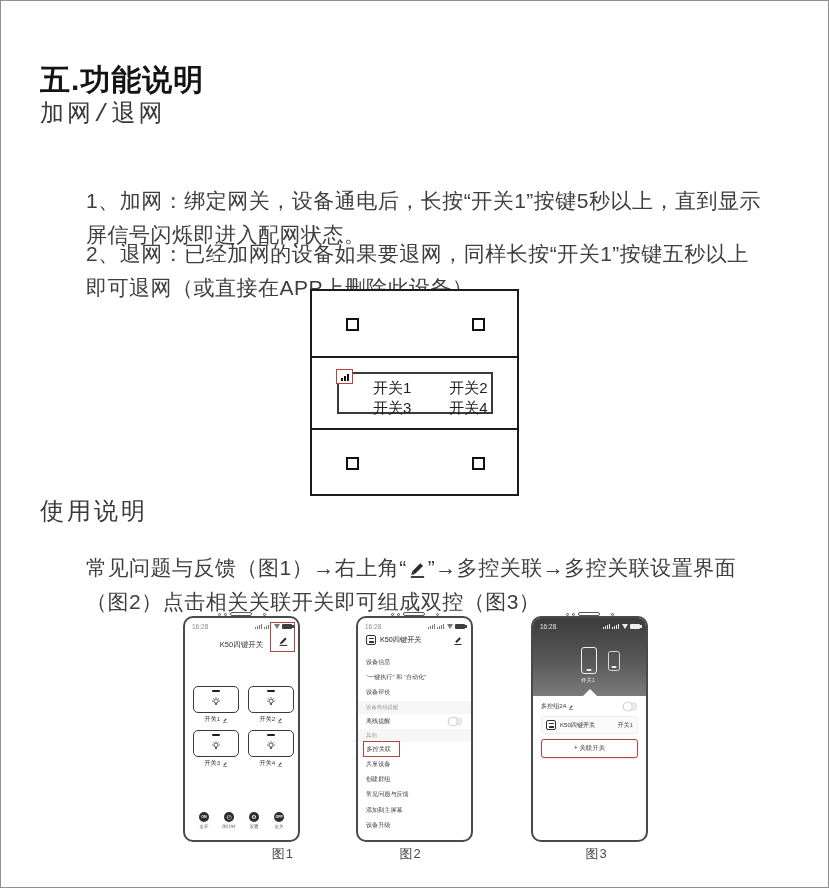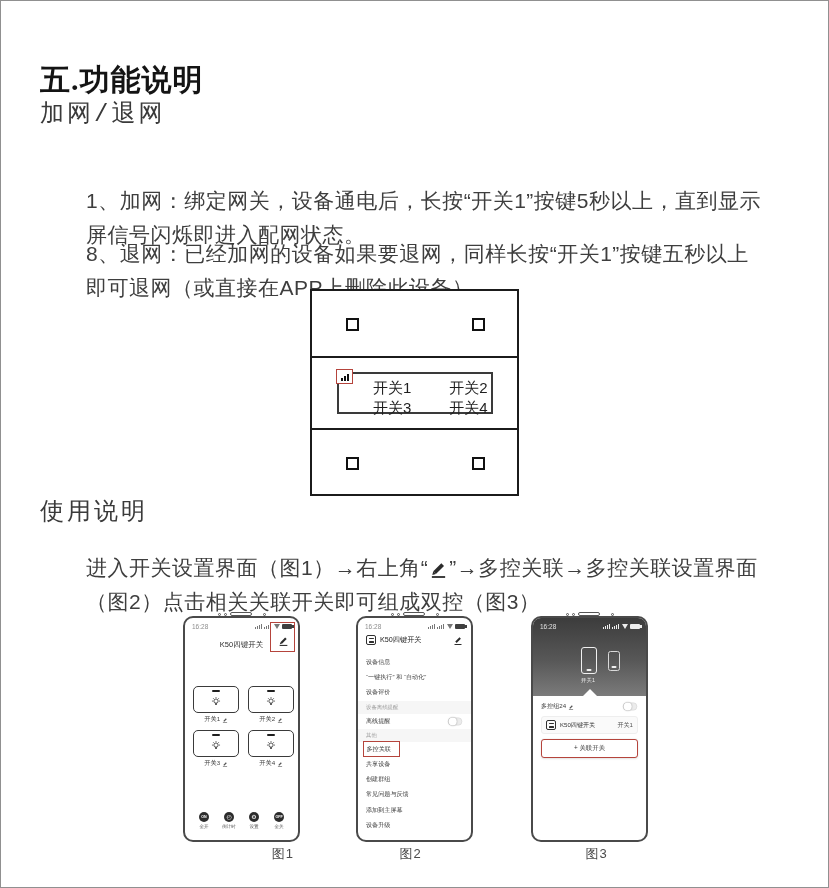--- a/index.html
+++ b/index.html
@@ -3,21 +3,21 @@
 <meta charset="utf-8">
 <style>
   html,body{margin:0;padding:0;}
   body{
     width:829px;height:888px;position:relative;background:#fff;
     font-family:"Liberation Sans", sans-serif;color:#3d3d3d;overflow:hidden;
   }
   .page-border{position:absolute;inset:0;border:1px solid #909090;pointer-events:none;}
 
   
-  .doc-title{position:absolute;left:40px;top:40px;font-size:30px;font-weight:bold;color:#141414;letter-spacing:1px;font-family:Liberation Serif, serif;}
+  .doc-title{position:absolute;left:40px;top:40px;font-size:30px;font-weight:bold;color:#141414;letter-spacing:1px;}
   .sec-heading{position:absolute;left:40px;font-family:Liberation Mono, monospace;font-size:24px;color:#3a3a3a;letter-spacing:3px;}
   #net-heading{top:97px;}
   #usage-heading{top:495px;text-align:right;}
   .para{position:absolute;left:86px;width:676px;font-size:21px;line-height:34px;color:#3e3e3e;letter-spacing:.5px;}
   #para1{top:140px;margin-top:44px;}
   #para2{top:216px;}
   #para3{top:530px;width:692px;}
   .inline-pen{display:inline-block;width:19px;height:19px;vertical-align:-3px;margin:0 1px;}
 
   
@@ -106,21 +106,21 @@
   .p3-link-btn{position:absolute;top:121px;left:8px;right:8px;height:17px;border:1.5px solid #b5443c;border-radius:3px;background:#fff;display:flex;align-items:center;justify-content:center;font-size:6.4px;color:#333;box-shadow:0 .5px 2px rgba(0,0,0,.12);}
 </style>
 </head>
 <body>
 
 <div class="page-border"></div>
 
 <h1 class="doc-title">五.功能说明</h1>
 <div class="sec-heading" id="net-heading">加网/退网</div>
 <p class="para" id="para1">1、加网：绑定网关，设备通电后，长按“开关1”按键5秒以上，直到显示屏信号闪烁即进入配网状态。</p>
-<p class="para" id="para2">8、退网：已经加网的设备如果要退网，同样长按“开关1”按键五秒以上即可退网（或直接在APP上删除此设备）。</p>
+<p class="para" id="para2">2、退网：已经加网的设备如果要退网，同样长按“开关1”按键五秒以上即可退网（或直接在APP上删除此设备）。</p>
 
 <div id="diagram">
   <div class="diag-row-top">
     <span class="diag-key k-left"></span>
     <span class="diag-key k-right"></span>
   </div>
   <div class="diag-display">
     <span class="diag-signal-box">
         <i></i>
         <i></i>
@@ -133,21 +133,21 @@
       <span>开关4</span>
     </div>
   </div>
   <div class="diag-row-bottom">
     <span class="diag-key k-left"></span>
     <span class="diag-key k-right"></span>
   </div>
 </div>
 
 <div class="sec-heading" id="usage-heading">使用说明</div>
-<p class="para" id="para3"><span>进入开关设置界面（图1）→右上角“</span><svg class="inline-pen" viewBox="0 0 20 20">
+<p class="para" id="para3"><span>常见问题与反馈（图1）→右上角“</span><svg class="inline-pen" viewBox="0 0 20 20">
       <path d="M4.5 13 L13 4.5 L15.8 7.3 L7.3 15.8 Z" fill="#2c2c2c"></path>
       <path d="M4.5 13 L3.4 16.9 L7.3 15.8 Z" fill="#2c2c2c"></path>
       <rect x="3" y="18" width="14" height="1.9" fill="#2c2c2c"></rect>
     </svg><span>”→多控关联→多控关联设置界面（图2）点击相关关联开关即可组成双控（图3）</span></p>
 
 <div class="phone" id="phone1">
   <div class="bezel">
     <span class="dot"></span>
       <span class="dot"></span>
       <span class="pill"></span>

